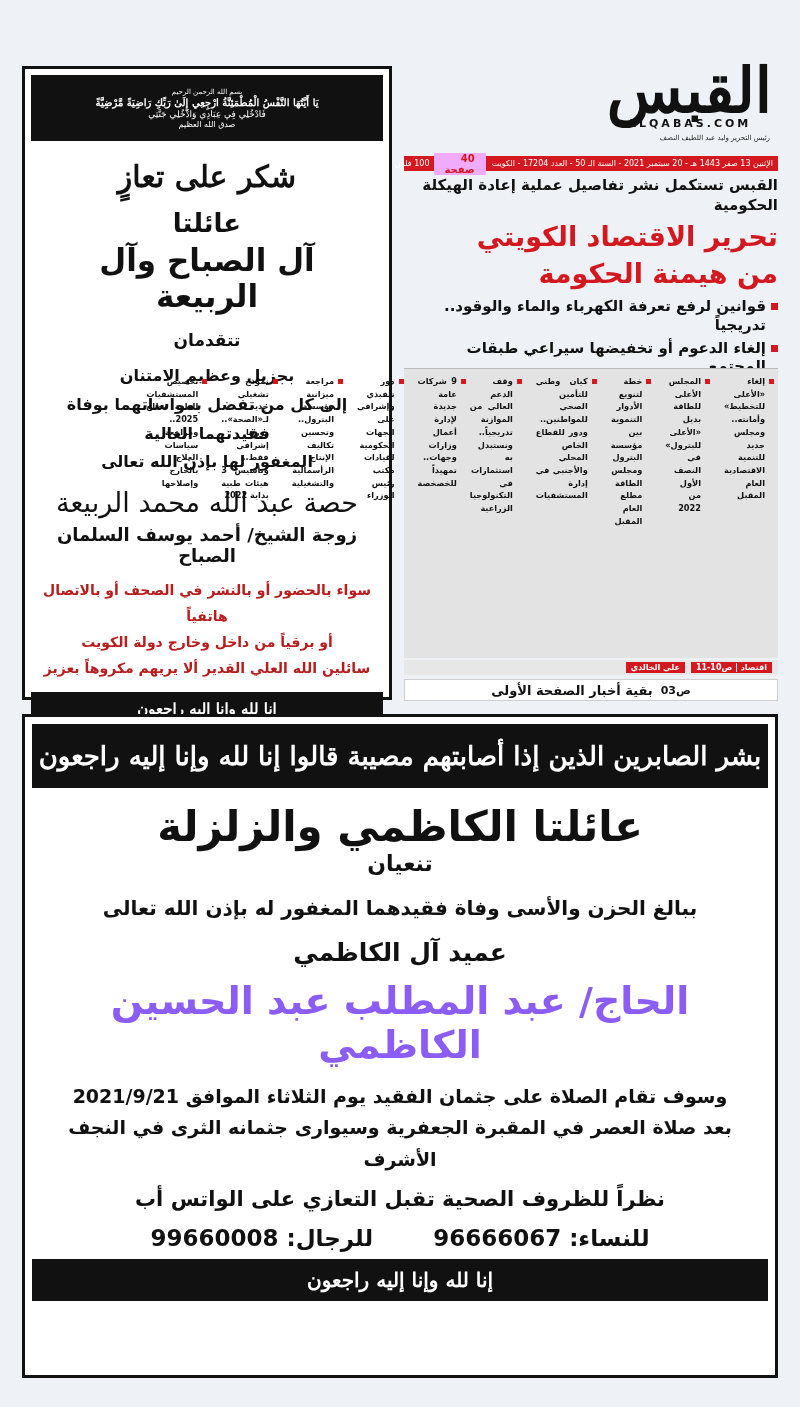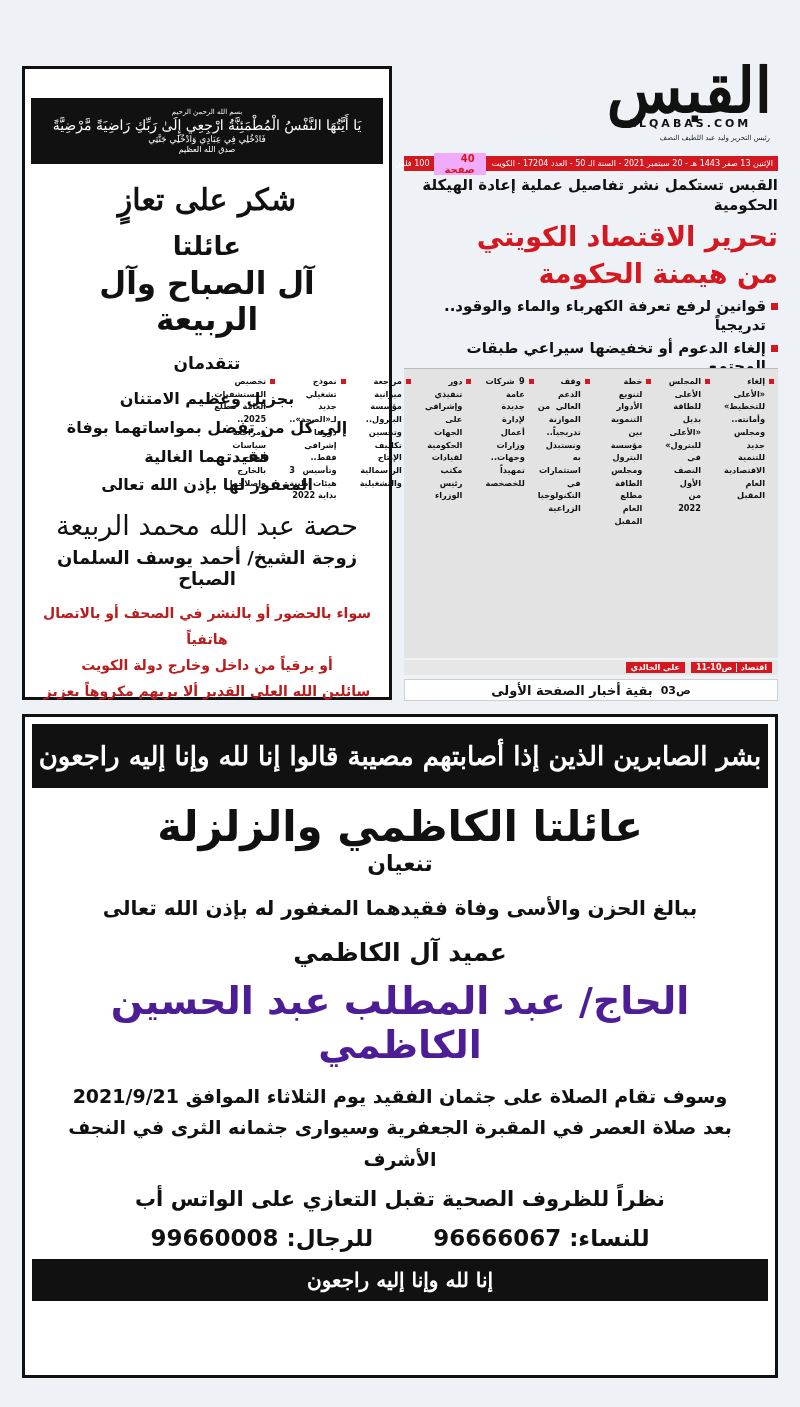--- a/index.html
+++ b/index.html
@@ -15,23 +15,23 @@
   .card-thanks{
     position:absolute;left:22px;top:66px;width:370px;height:634px;
     background:#ffffff;border:3px solid #111;box-sizing:border-box;
     padding:6px;
   }
   .band{
     background:#111;color:#fff;text-align:center;
     font-family:"DejaVu Serif","Liberation Serif",serif;
     letter-spacing:-1px;
   }
-  .band-top{height:66px;display:flex;align-items:center;justify-content:center;flex-direction:column;gap:1px;padding:3px 8px;box-sizing:border-box;margin-top:23px;}
+  .band-top{height:66px;display:flex;align-items:center;justify-content:center;flex-direction:column;gap:1px;padding:3px 8px;box-sizing:border-box;}
   .band-top .l1{font-size:7px;opacity:.95;}
-  .band-top .l2{font-size:14px;font-weight:normal;}
+  .band-top .l2{font-size:10px;font-weight:bold;}
   .band-top .l3{font-size:9px;}
   .band-top .l4{font-size:8px;}
   .band-bot{height:34px;display:flex;align-items:center;justify-content:center;font-size:15px;font-weight:bold;margin-top:6px;}
   .thanks-body{padding:10px 12px 4px;text-align:center;}
   .script-title{
     font-family:"DejaVu Serif","Liberation Serif",serif;
     font-size:30px;font-weight:bold;color:#111;margin:8px 0 14px;
     letter-spacing:1px;
   }
   .fam-label{font-size:26px;font-weight:bold;color:#111;margin-bottom:4px;}
@@ -108,21 +108,21 @@
   }
   .ob-band-bot{
     height:42px;background:#111;color:#fff;display:flex;align-items:center;justify-content:center;
     font-family:"DejaVu Serif","Liberation Serif",serif;font-size:20px;font-weight:bold;margin-top:8px;
   }
   .ob-body{text-align:center;padding:14px 18px 0;}
   .ob-fam{font-size:42px;font-weight:bold;color:#111;}
   .ob-word{font-size:22px;font-weight:bold;color:#111;margin-bottom:16px;}
   .ob-line{font-size:20px;font-weight:bold;color:#111;line-height:1.6;margin-bottom:14px;}
   .ob-title{font-size:25px;font-weight:bold;color:#111;margin-bottom:12px;}
-  .ob-name{font-size:38px;font-weight:bold;color:#4c1d95;margin-bottom:14px;}
+  .ob-name{font-size:38px;font-weight:bold;color:#8b5cf6;margin-bottom:14px;}
   .ob-note{font-size:19px;font-weight:bold;color:#111;line-height:1.65;}
   .ob-note2{font-size:21px;font-weight:bold;color:#111;margin-top:12px;}
   .phones{display:flex;justify-content:center;gap:60px;margin-top:14px;font-size:23px;font-weight:bold;color:#111;}
   .ph{display:flex;gap:8px;align-items:baseline;}
 </style>
 </head>
 <body>
 
 <div class="page">
 
@@ -192,20 +192,24 @@
       <div class="item">
           <span class="sq"></span>
           <p>المجلس الأعلى للطاقة بديل «الأعلى للبترول» في النصف الأول من 2022</p>
         </div>
       <div class="sep"></div>
       <div class="item">
           <span class="sq"></span>
           <p>خطة لتنويع الأدوار التنموية بين مؤسسة البترول ومجلس الطاقة مطلع العام المقبل</p>
         </div>
       <div class="sep"></div>
+      <div class="item">
+          <span class="sq"></span>
+          <p>كيان وطني للتأمين الصحي للمواطنين.. ودور للقطاع الخاص المحلي والأجنبي في إدارة المستشفيات</p>
+        </div>
       <div class="sep"></div>
       <div class="item">
           <span class="sq"></span>
           <p>وقف الدعم العالي من الموازنة تدريجياً.. ونستبدل به استثمارات في التكنولوجيا الزراعية</p>
         </div>
     </div>
     <div class="col">
       <div class="item">
           <span class="sq"></span>
           <p>9 شركات عامة جديدة لإدارة أعمال وزارات وجهات.. تمهيداً للخصخصة</p>

